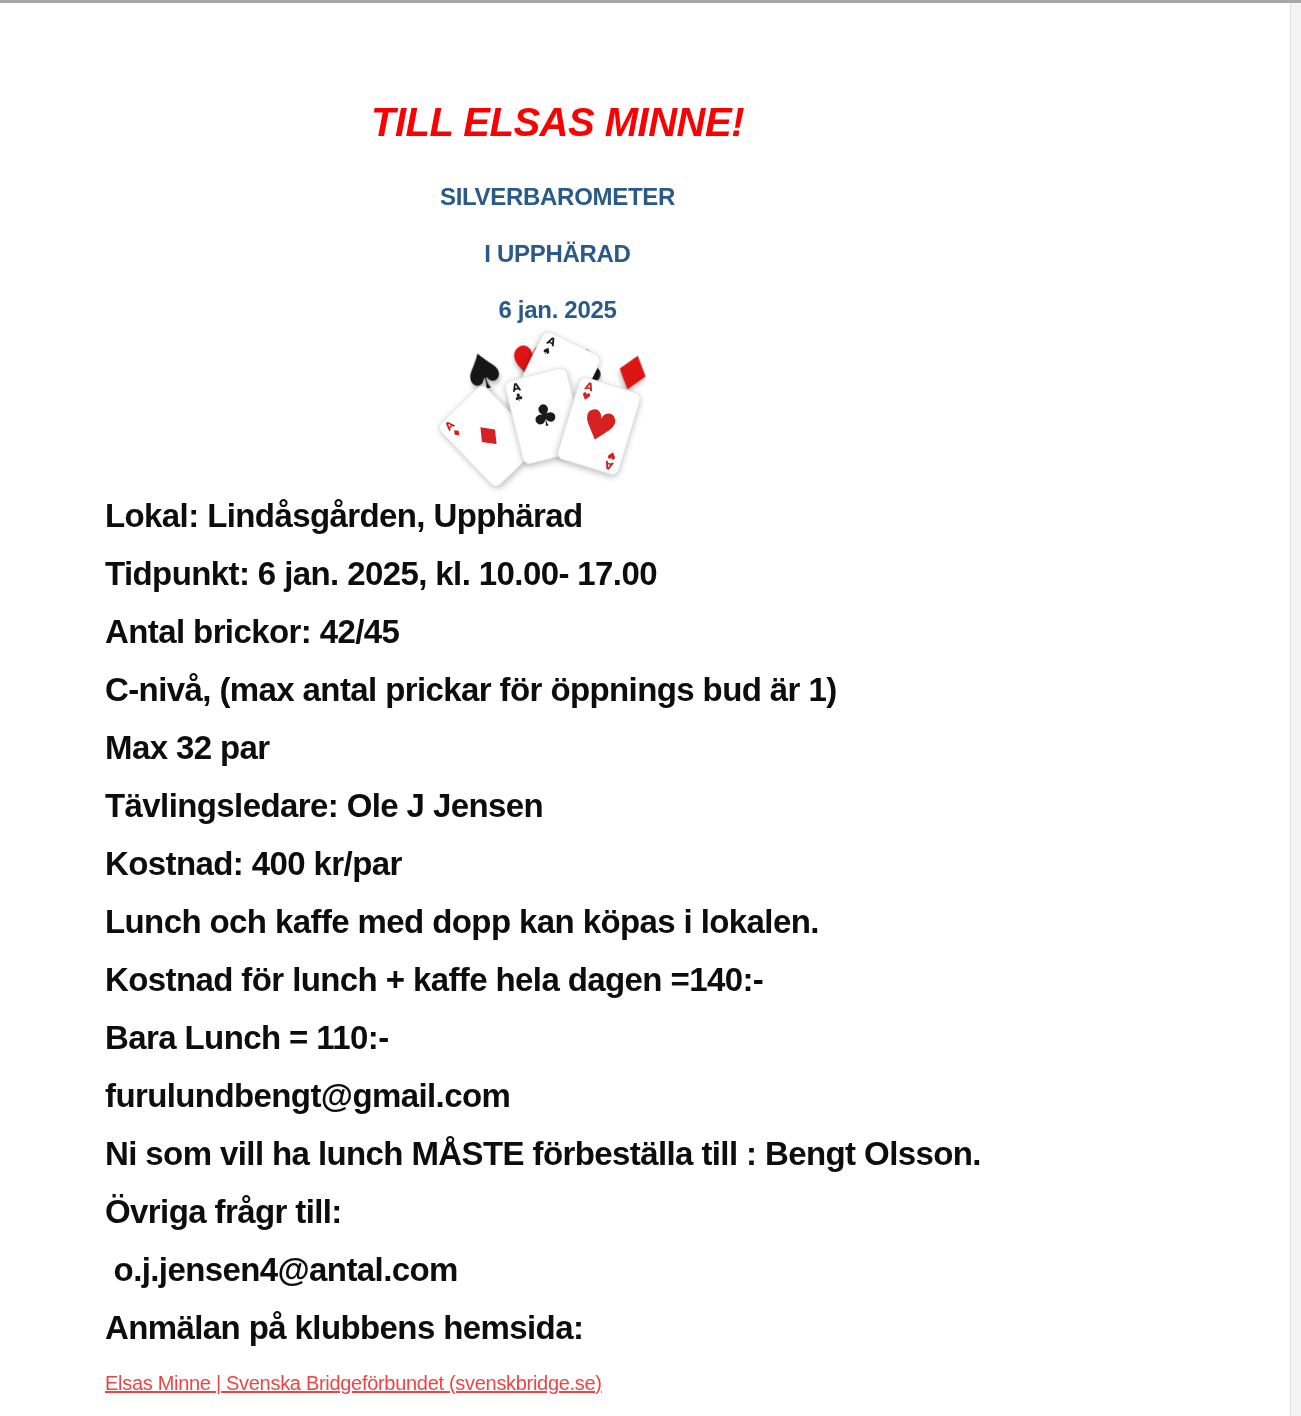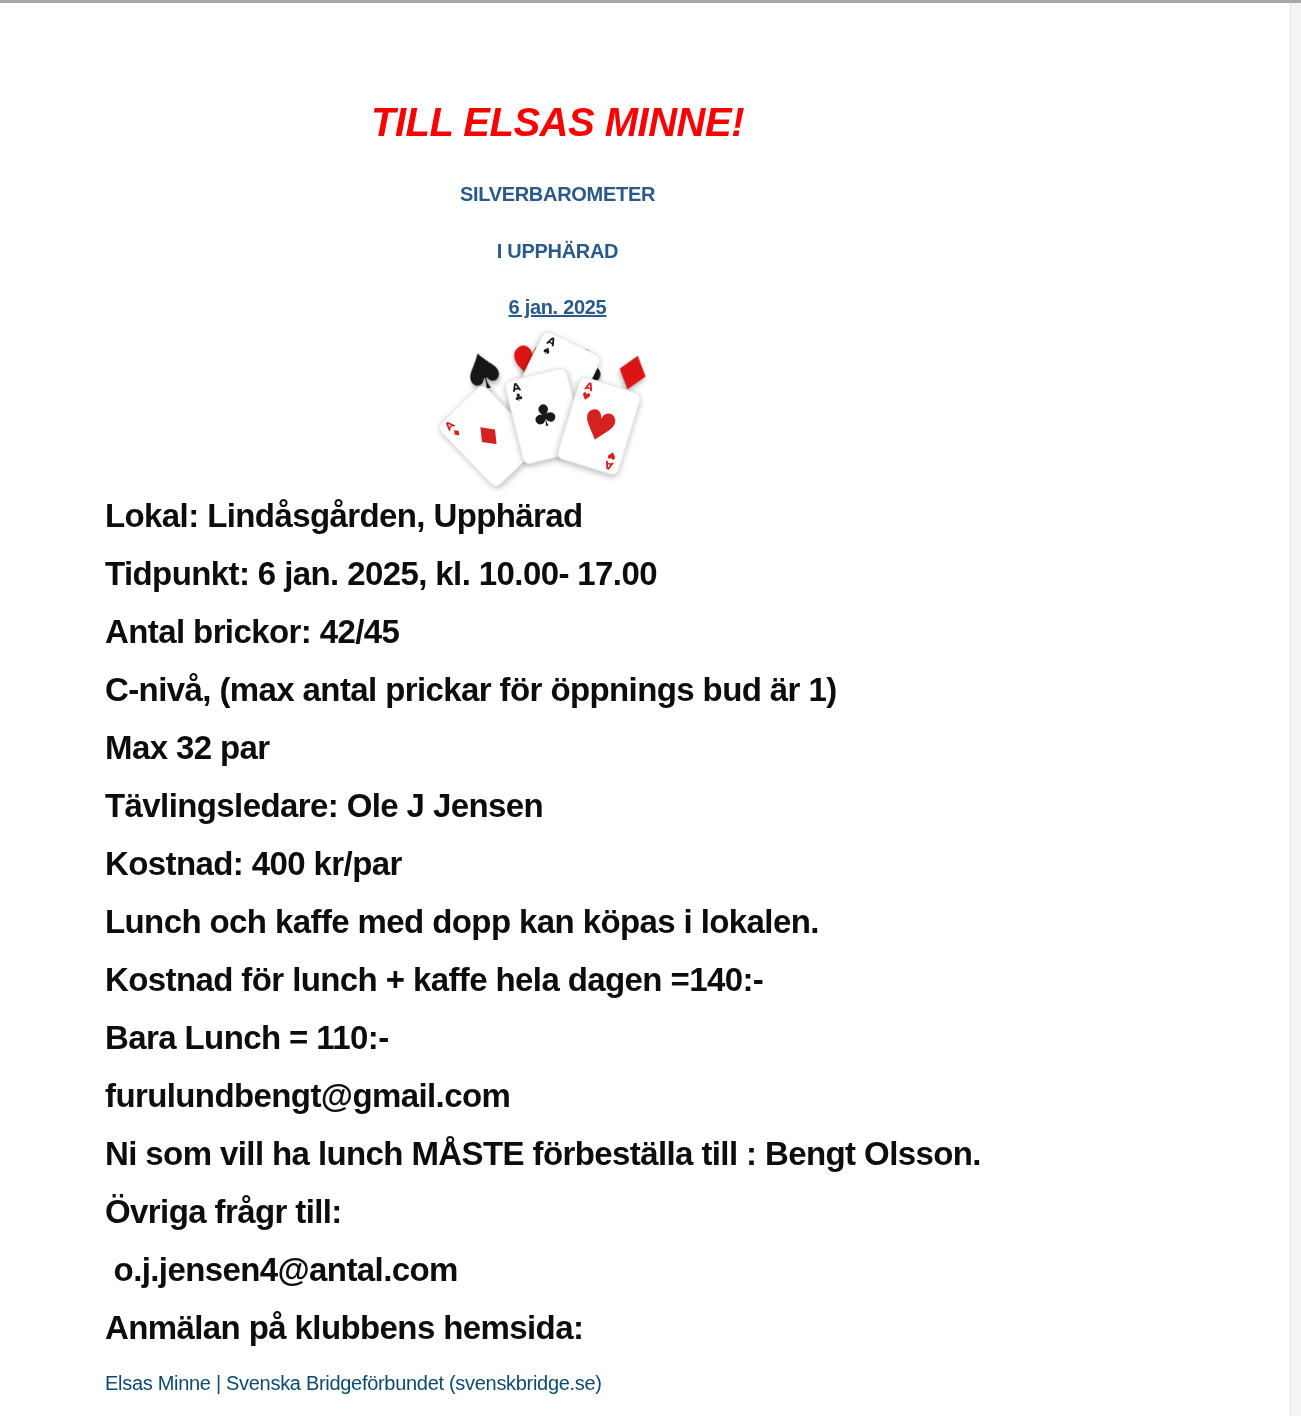--- a/index.html
+++ b/index.html
@@ -21,25 +21,25 @@
   .content{
     position:absolute;left:105px;top:0;width:905px;height:1416px;
   }
   .heading{position:absolute;left:0;width:100%;text-align:center;margin:0;}
   .doc-title{
     top:100px;
     font-size:40px;font-weight:bold;font-style:italic;
     color:#fb0000;letter-spacing:-0.5px;
   }
   .doc-sub{
-    font-size:20px;font-weight:bold;color:#2a5a8a;letter-spacing:-0.3px;
+    font-size:24px;font-weight:bold;color:#2a5a8a;letter-spacing:-0.3px;
   }
   .sub1{top:183px;}
   .sub2{top:240px;}
-  .sub3{top:296px;text-decoration:underline;}
+  .sub3{top:296px;}
 
   
   .cards-graphic{
     position:absolute;top:333px;left:50%;transform:translateX(-50%);
     width:230px;height:158px;
   }
   .suit-row{
     position:absolute;top:0;left:0;width:100%;height:64px;
     display:flex;justify-content:center;align-items:flex-end;gap:4px;
   }
@@ -85,21 +85,21 @@
 
   
   .body-lines{position:absolute;left:0;top:487px;width:100%;}
   .body-lines p{
     margin:0;line-height:58px;
     font-size:33px;font-weight:bold;color:#0d0d0d;
     letter-spacing:-0.6px;white-space:pre-wrap;
   }
   .site-link{
     position:absolute;left:0;top:1372px;
-    font-size:20px;color:#0c4a6e;
+    font-size:20px;color:#ef4444;text-decoration:underline;
     letter-spacing:-0.3px;cursor:pointer;
   }
 </style>
 </head>
 <body>
 
 <div class="page">
   <div class="top-border"></div>
   <div class="right-strip"></div>
 

